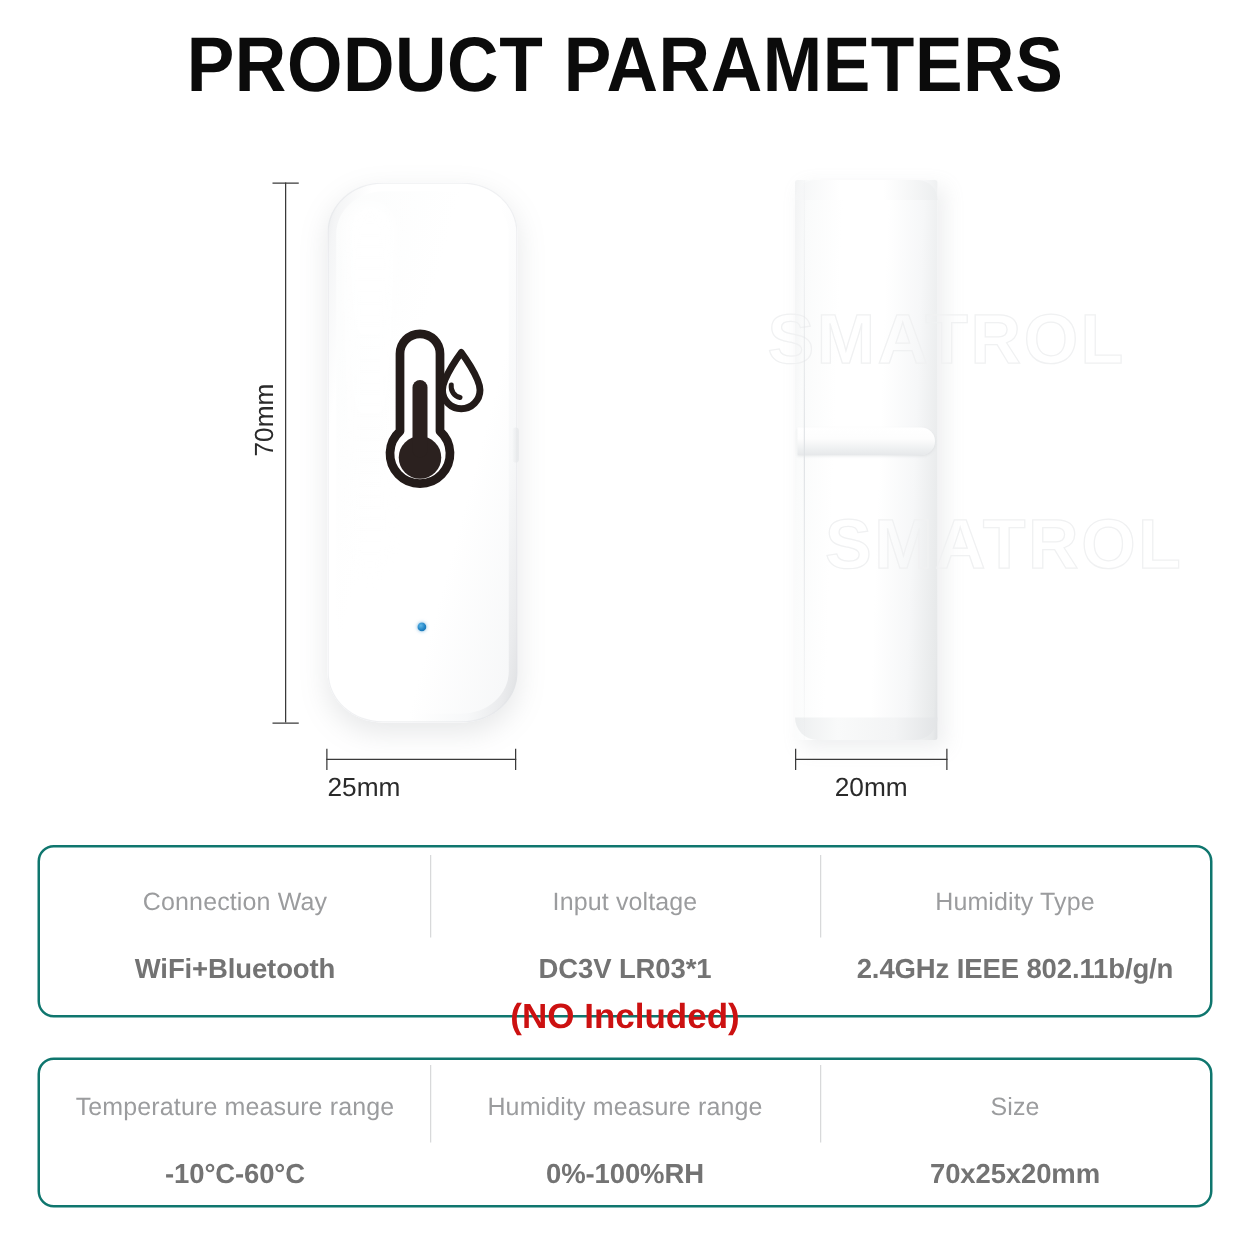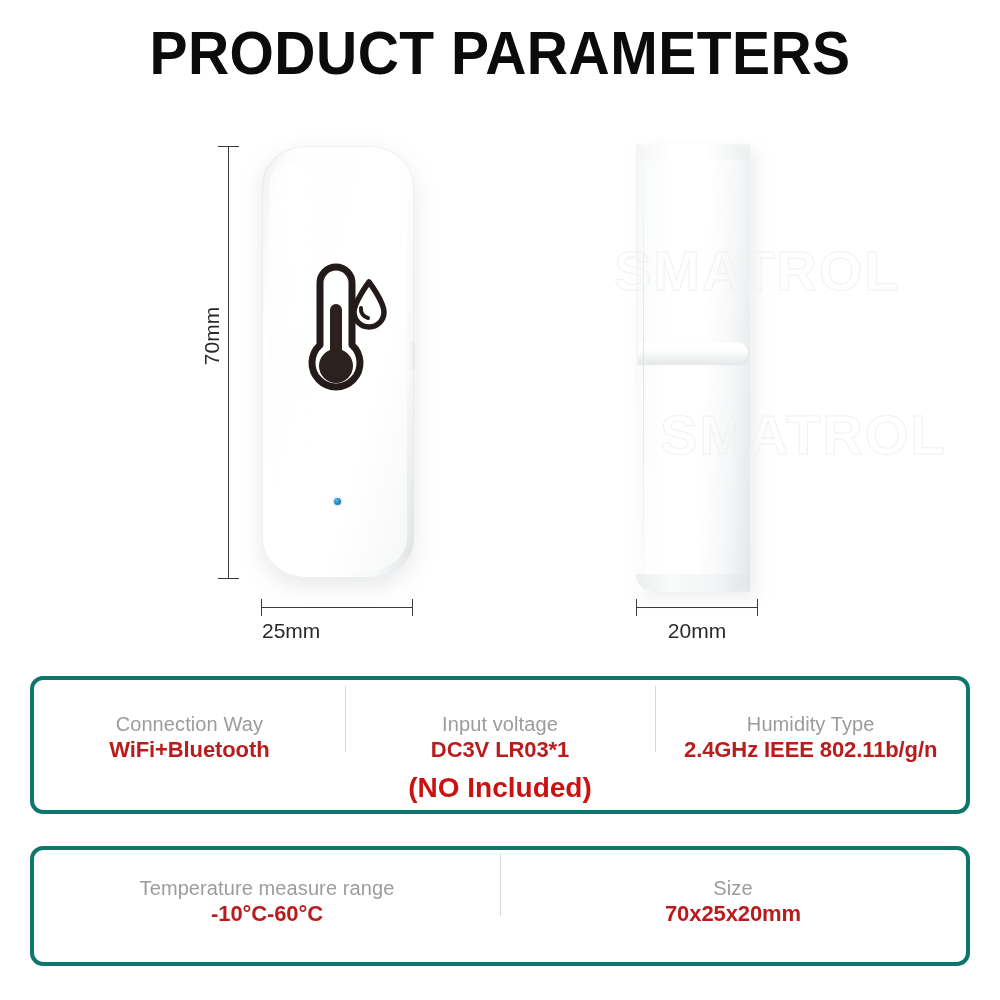--- a/index.html
+++ b/index.html
@@ -269,21 +269,21 @@
     text-align: center;
     font-size: 21px;
     color: #2a2a2a;
   }
 
   
   .spec-card {
     position: absolute;
     left: 30px;
     width: 940px;
-    border: 4px solid #0f766e;
+    border: 2px solid #0f766e;
     border-radius: 13px;
     background: #ffffff;
     box-sizing: border-box;
     display: flex;
   }
   .spec-card-1 { top: 676px; height: 138px; }
   .spec-card-2 { top: 846px; height: 120px; }
 
   .spec-col {
     flex: 1 1 0;
@@ -312,24 +312,24 @@
 
   .spec-label {
     font-size: 20px;
     color: #9b9c9e;
     font-weight: normal;
     letter-spacing: 0.1px;
     line-height: 1.2;
     white-space: nowrap;
   }
   .spec-value {
-    margin-top: 1px;
+    margin-top: 28px;
     font-size: 22px;
     font-weight: bold;
-    color: #b91c1c;
+    color: #737373;
     letter-spacing: -0.1px;
     line-height: 1.2;
     white-space: nowrap;
   }
   .spec-note {
     margin-top: 8px;
     font-size: 28px;
     font-weight: bold;
     color: #cc1111;
     line-height: 1.2;
@@ -403,16 +403,20 @@
     <div class="spec-value">2.4GHz IEEE 802.11b/g/n</div>
   </div>
 </div>
 
 <div class="spec-card spec-card-2">
   <div class="spec-col">
     <div class="spec-label">Temperature measure range</div>
     <div class="spec-value">-10°C-60°C</div>
   </div>
   <div class="spec-col">
+    <div class="spec-label">Humidity measure range</div>
+    <div class="spec-value">0%-100%RH</div>
+  </div>
+  <div class="spec-col">
     <div class="spec-label">Size</div>
     <div class="spec-value">70x25x20mm</div>
   </div>
 </div>
 
 </body></html>

